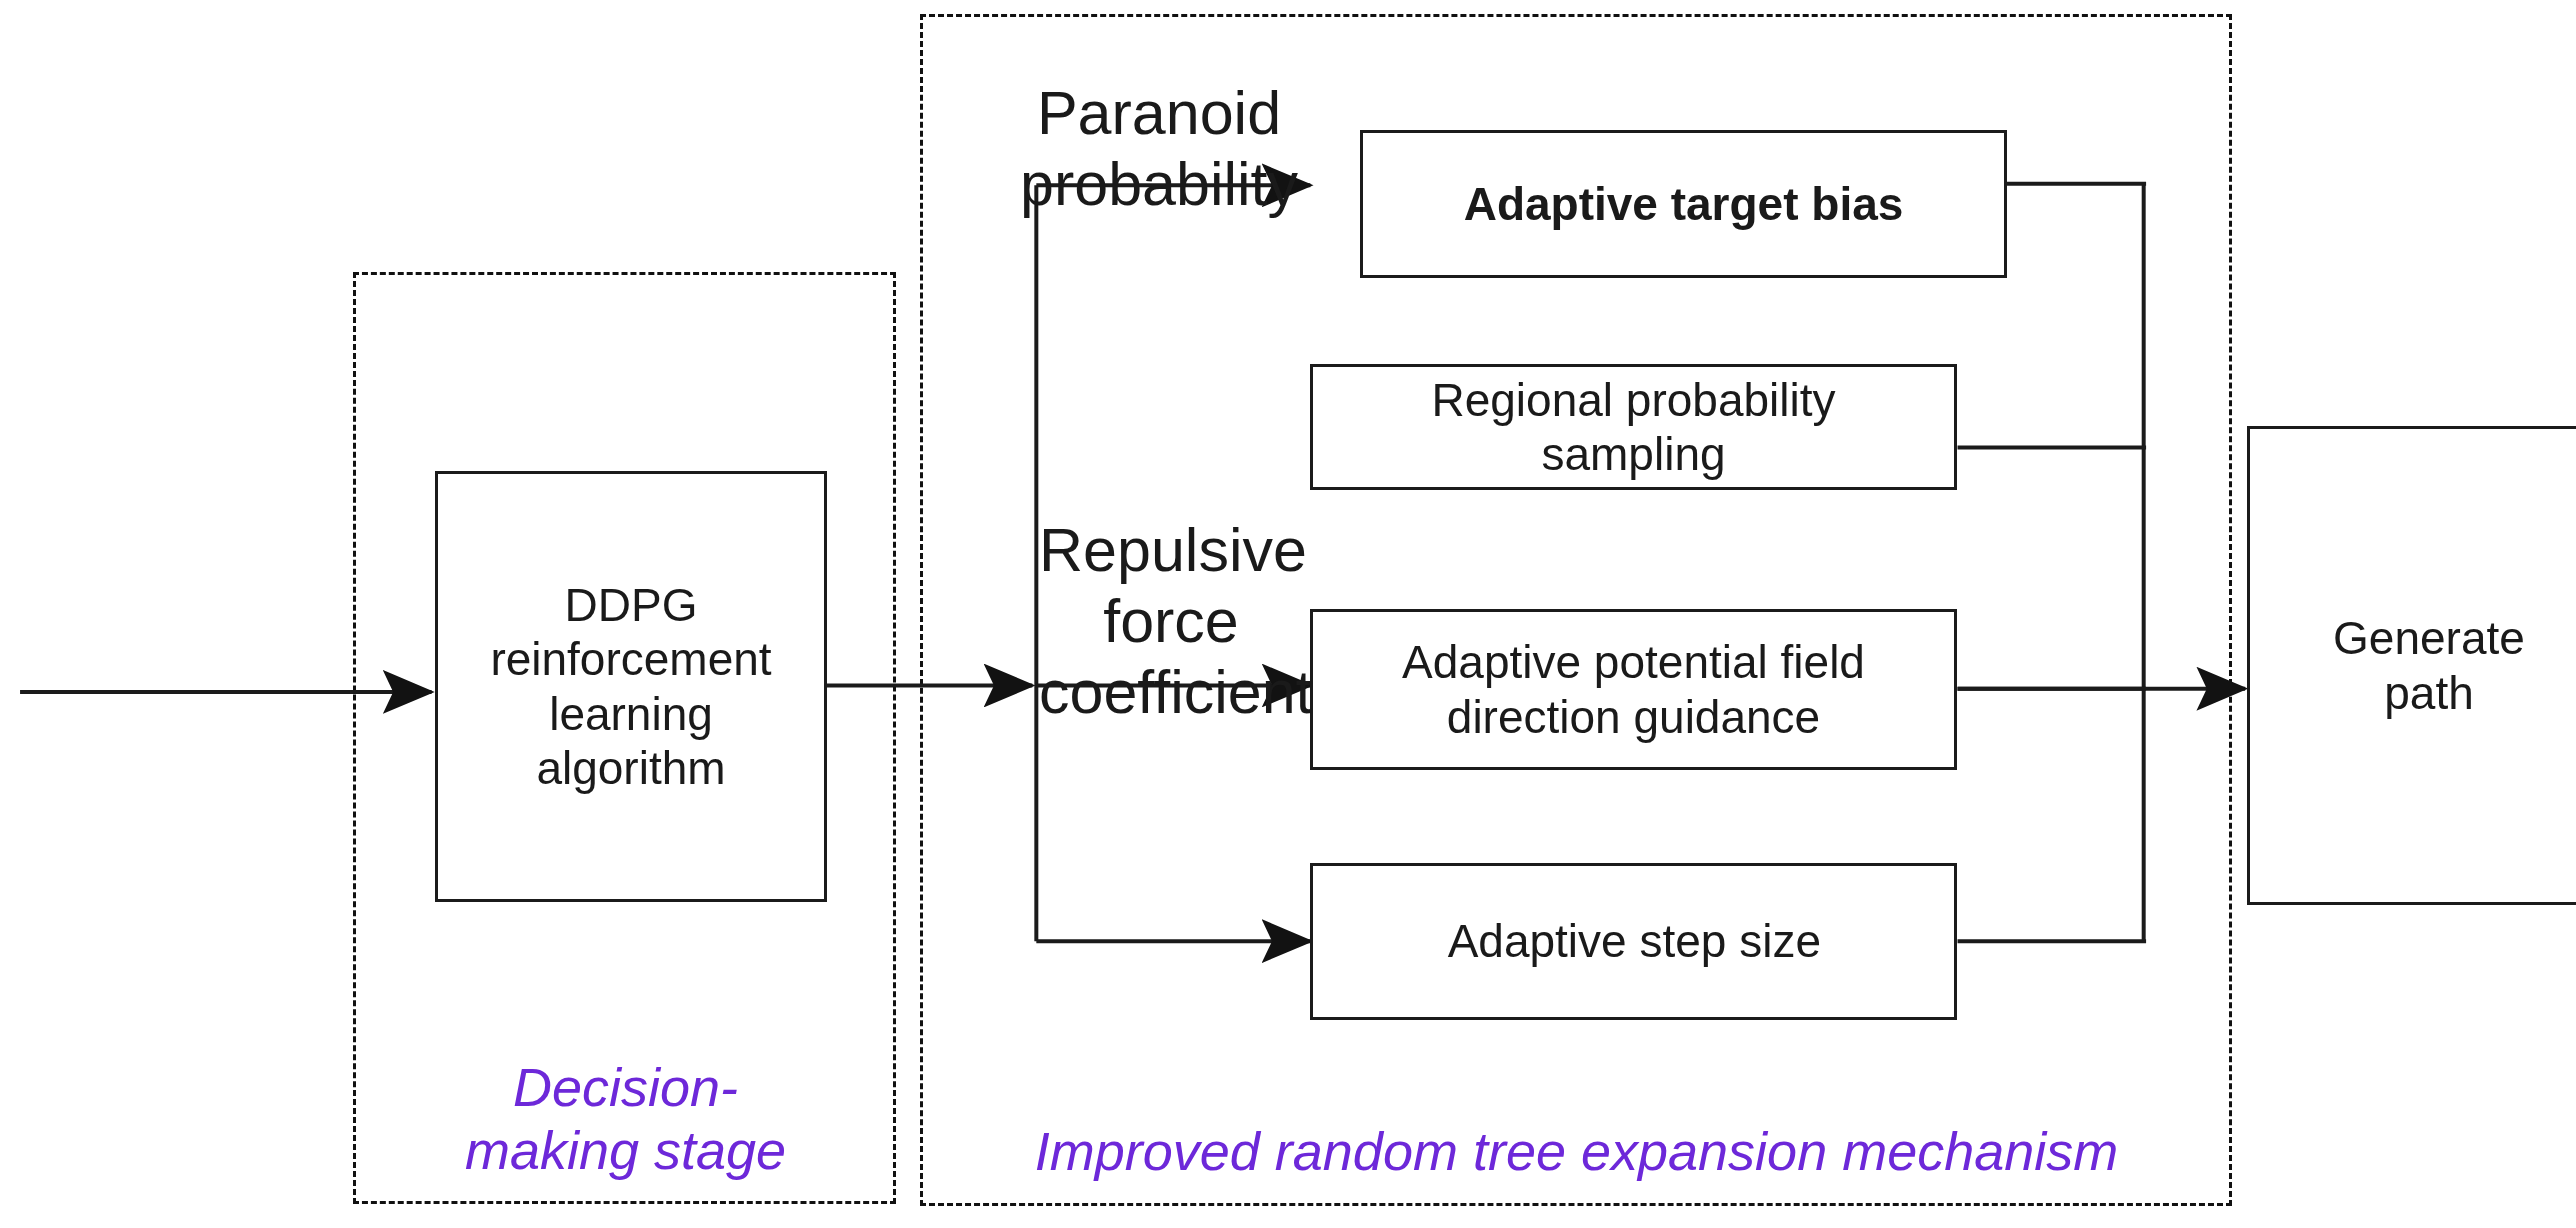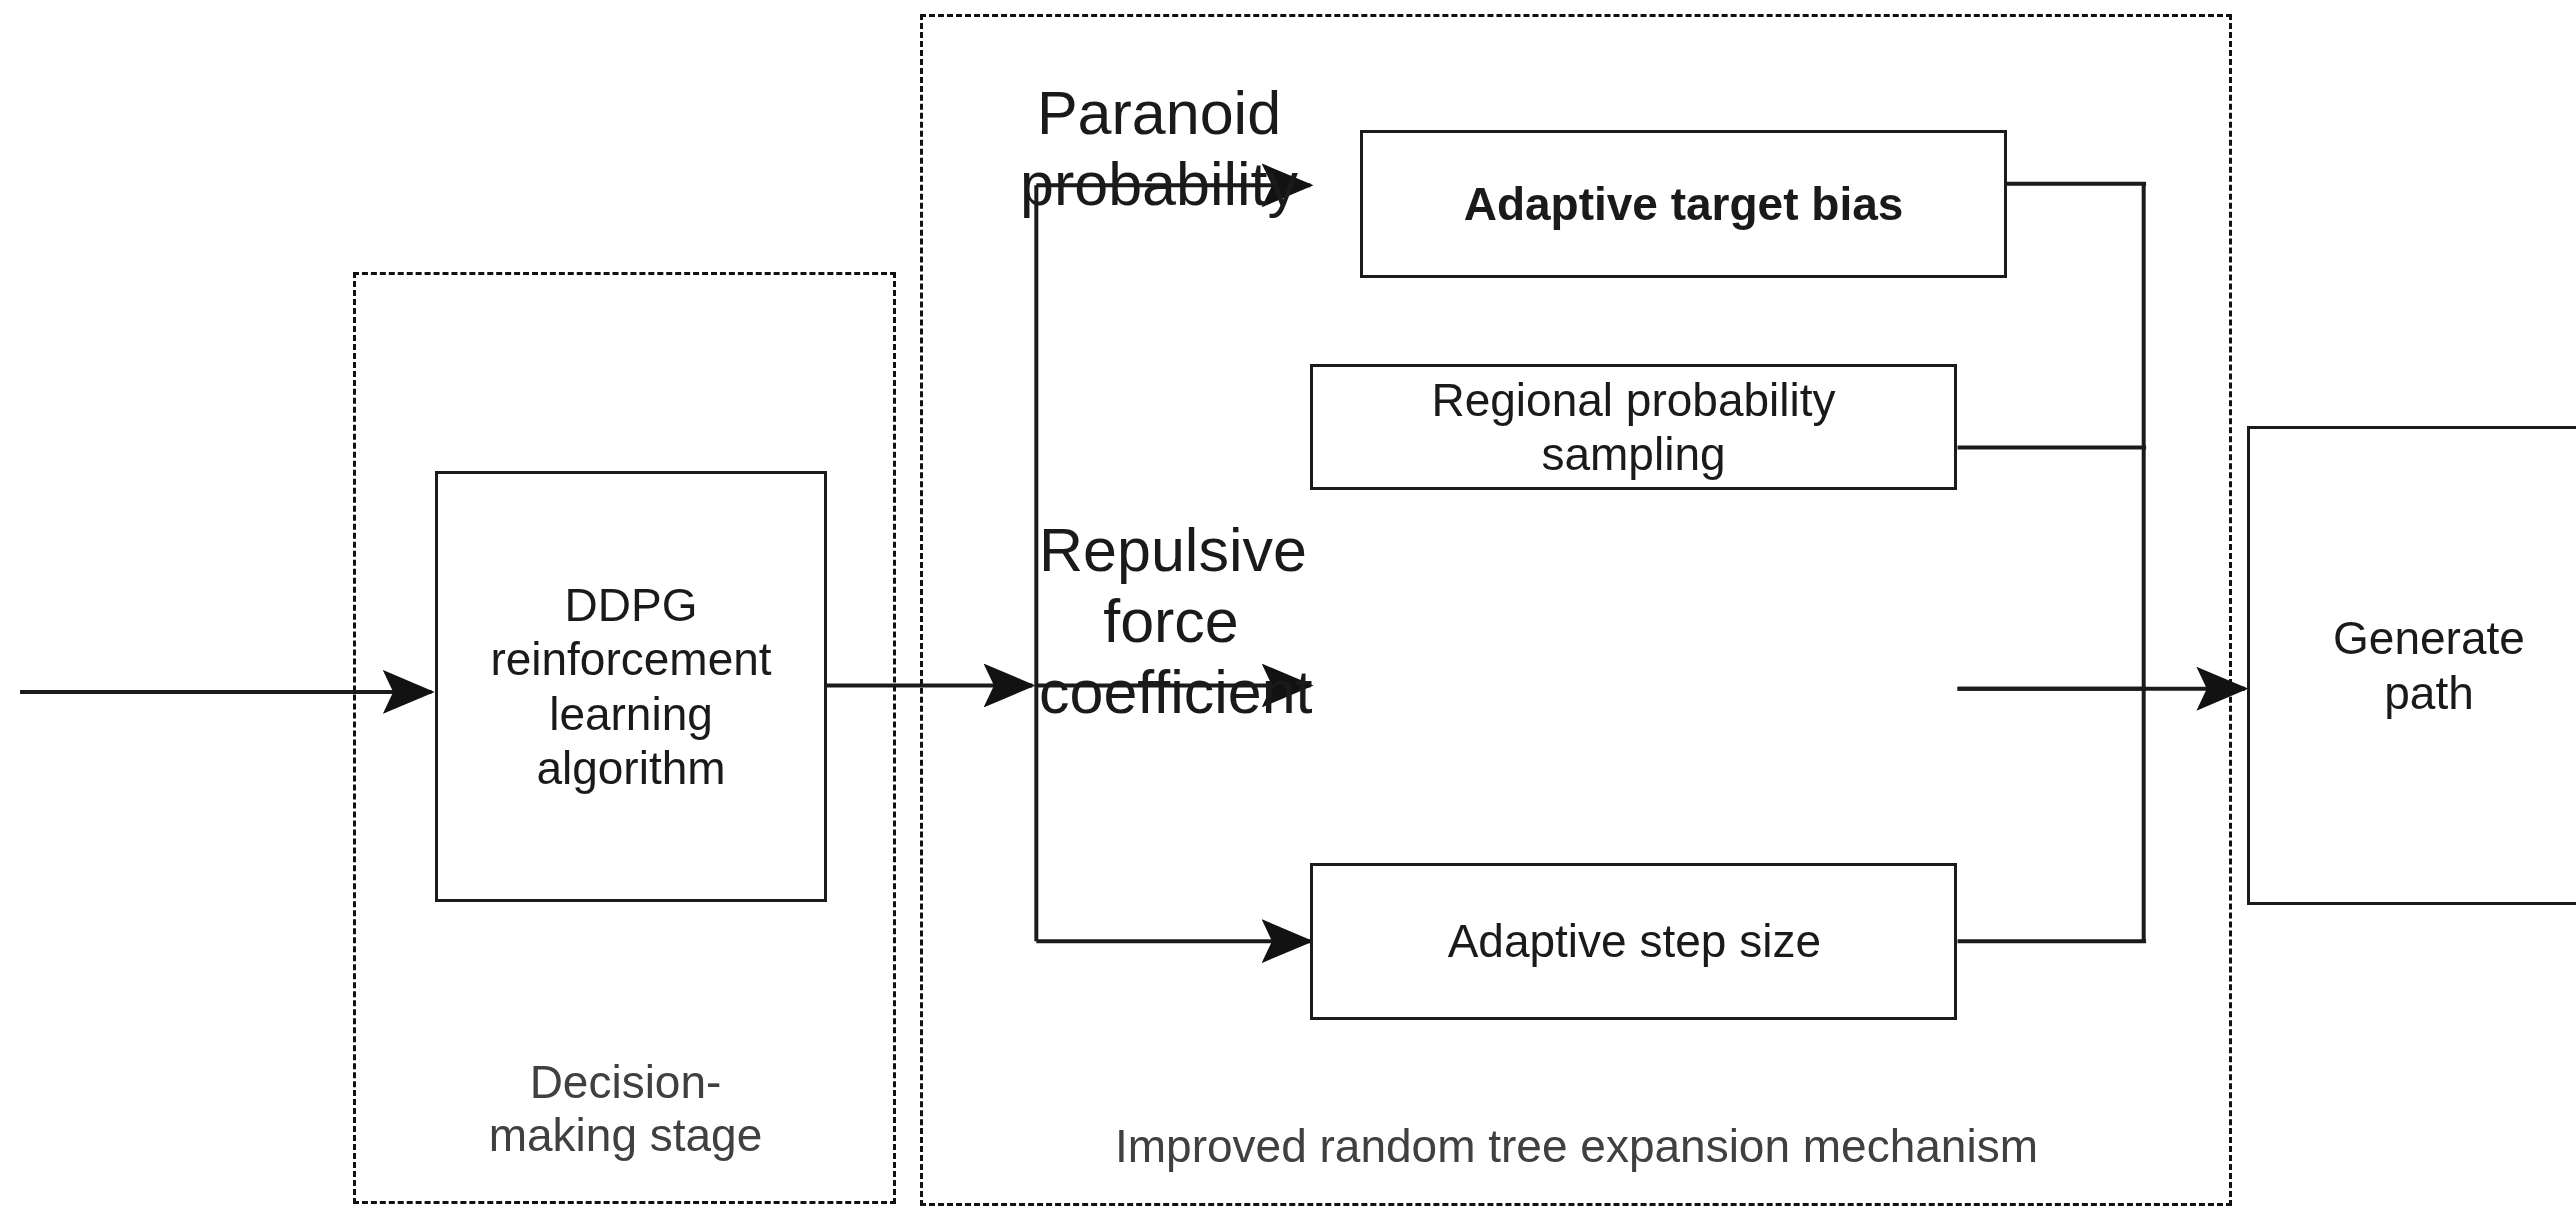--- a/index.html
+++ b/index.html
@@ -52,23 +52,24 @@
     line-height: 1.16;
     font-size: 61px;
     font-weight: 400;
     color: #1a1a1a;
     white-space: pre-line;
   }
   .group-caption {
     position: absolute;
     text-align: center;
     line-height: 1.16;
-    font-size: 46px;
-    color: #404040;
+    font-size: 54px;
+    color: #6d28d9;
     white-space: pre-line;
+    font-style: italic;
   }
 </style>
 </head>
 <body>
 
 <div id="canvas">
 
   <div class="dashed-group" style="left:353px; top:272px; width:543px; height:932px;"></div>
 
   <div class="dashed-group" style="left:920px; top:14.4px; width:1312px; height:1192px;"></div>
@@ -114,20 +115,24 @@
 
   <div class="node" style="left:1360px; top:130px; width:647px; height:148px;font-weight:bold;">
     <span style="white-space:pre-line;">Adaptive target bias</span>
   </div>
 
   <div class="node" style="left:1310px; top:364px; width:647px; height:126px;">
     <span style="white-space:pre-line;">Regional probability
 sampling</span>
   </div>
 
+  <div class="node" style="left:1310px; top:609px; width:647px; height:161px;">
+    <span style="white-space:pre-line;">Adaptive potential field
+direction guidance</span>
+  </div>
 
   <div class="node" style="left:1310px; top:863px; width:647px; height:157px;padding-left:16px;">
     <span style="white-space:pre-line;">Adaptive step size</span>
   </div>
 
   <div class="node" style="left:2247px; top:426px; width:364px; height:479px;">
     <span style="white-space:pre-line;">Generate
 path</span>
   </div>
 

